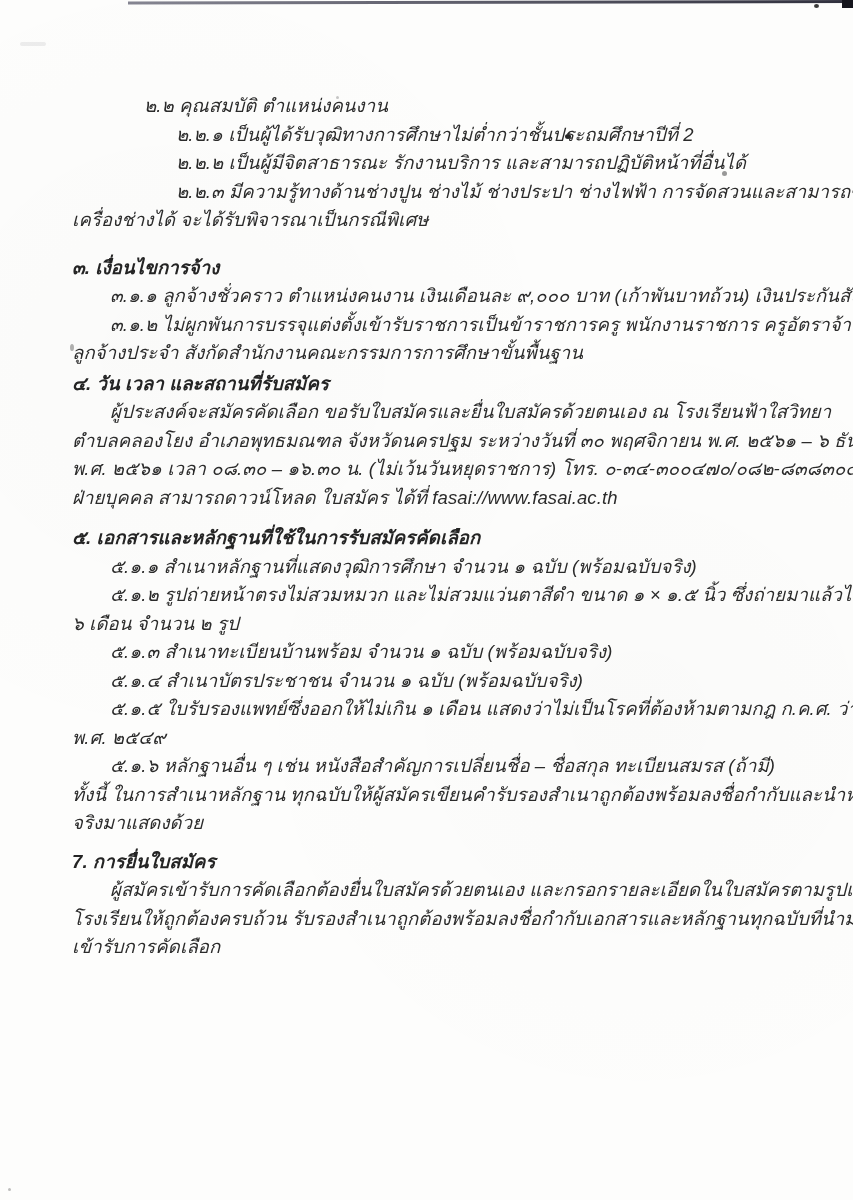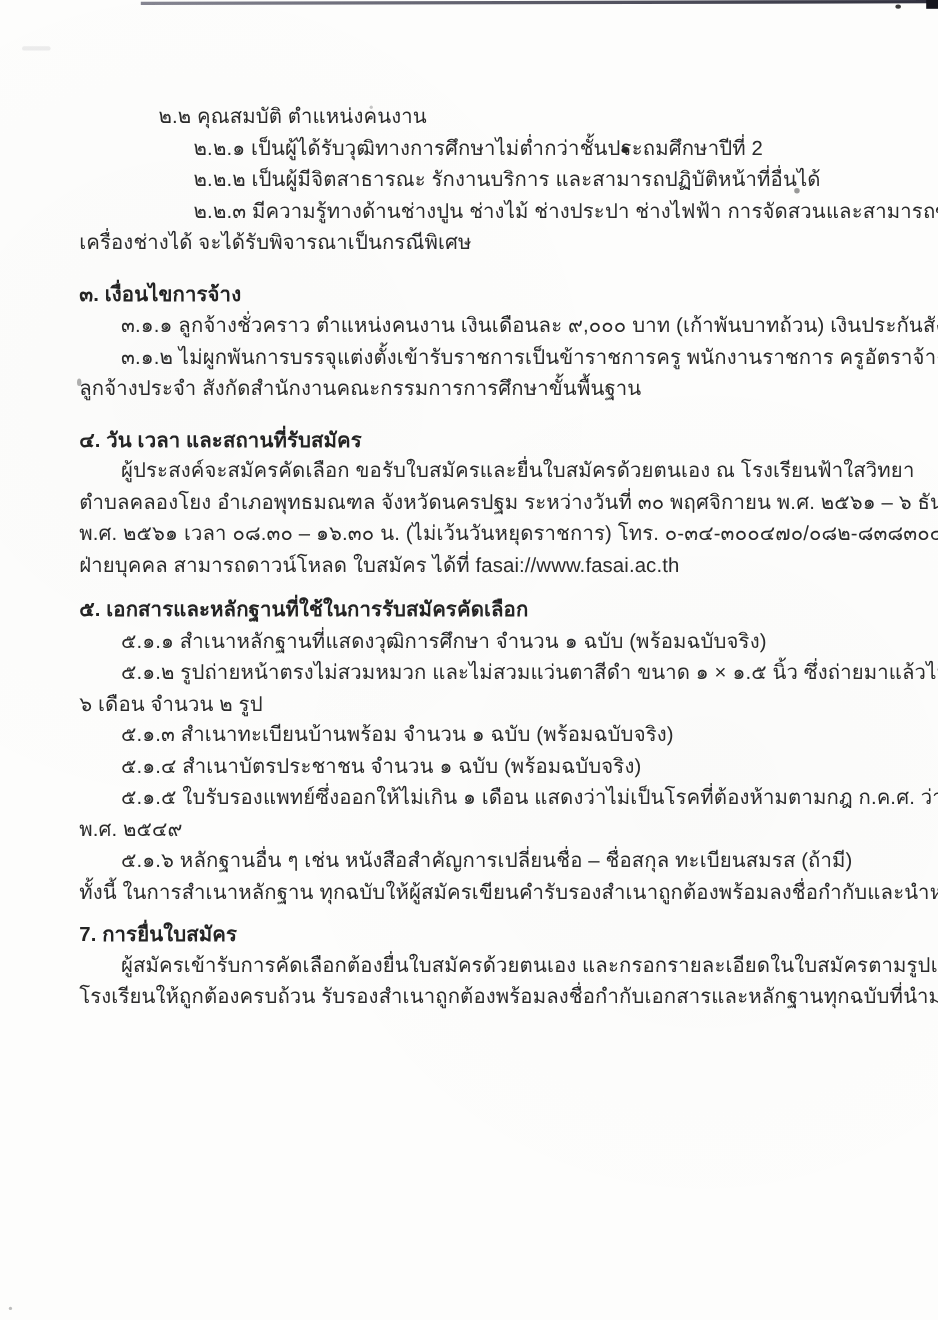--- a/index.html
+++ b/index.html
@@ -14,20 +14,21 @@
     overflow: hidden;
     font-family: "Liberation Sans", "DejaVu Sans", sans-serif;
   }
   .page {
     position: absolute;
     inset: 0;
     background:
       radial-gradient(circle at 20% 30%, rgba(0,0,0,0.012), transparent 40%),
       radial-gradient(circle at 75% 60%, rgba(0,0,0,0.012), transparent 45%),
       #fdfdfc;
+    font-style: italic;
   }
   
   .scan-top-line {
     position: absolute;
     top: 0;
     left: 128px;
     right: 0;
     height: 3px;
     background: linear-gradient(to right, rgba(35,35,58,0.55), rgba(25,25,40,0.9));
     transform: rotate(-0.12deg);
@@ -61,21 +62,21 @@
     font-size: 18.5px;
     line-height: 28.5px;
     letter-spacing: 0.1px;
   }
   .ln { white-space: nowrap; }
   .ind1 { padding-left: 38px; }
   .ind2 { padding-left: 72px; }
   .ind3 { padding-left: 104px; }
   .heading { font-weight: 700; color: #242424; }
   .sec-3 { margin-top: 19px; }
-  .sec-4 { margin-top: 18px; }
+  .sec-4 { margin-top: 2px; }
   .sec-5 { margin-top: 12px; }
   .sec-6 { margin-top: 10px; }
 </style>
 </head>
 <body>
 
 <div class="page">
 
   <div class="scan-top-line"></div>
   <div class="scan-corner-mark"></div>
@@ -117,22 +118,24 @@
       <div class="ln heading">๕. เอกสารและหลักฐานที่ใช้ในการรับสมัครคัดเลือก</div>
       <div class="ln ind1">๕.๑.๑ สำเนาหลักฐานที่แสดงวุฒิการศึกษา  จำนวน  ๑  ฉบับ (พร้อมฉบับจริง)</div>
       <div class="ln ind1">๕.๑.๒ รูปถ่ายหน้าตรงไม่สวมหมวก และไม่สวมแว่นตาสีดำ ขนาด ๑ × ๑.๕  นิ้ว  ซึ่งถ่ายมาแล้วไม่เกิน</div>
       <div class="ln">๖  เดือน  จำนวน  ๒  รูป</div>
       <div class="ln ind1">๕.๑.๓ สำเนาทะเบียนบ้านพร้อม  จำนวน  ๑  ฉบับ (พร้อมฉบับจริง)</div>
       <div class="ln ind1">๕.๑.๔ สำเนาบัตรประชาชน  จำนวน  ๑  ฉบับ (พร้อมฉบับจริง)</div>
       <div class="ln ind1">๕.๑.๕ ใบรับรองแพทย์ซึ่งออกให้ไม่เกิน ๑ เดือน แสดงว่าไม่เป็นโรคที่ต้องห้ามตามกฎ ก.ค.ศ. ว่าด้วยโรค</div>
       <div class="ln">พ.ศ. ๒๕๔๙</div>
       <div class="ln ind1">๕.๑.๖ หลักฐานอื่น ๆ เช่น หนังสือสำคัญการเปลี่ยนชื่อ – ชื่อสกุล ทะเบียนสมรส (ถ้ามี)</div>
       <div class="ln">ทั้งนี้ ในการสำเนาหลักฐาน ทุกฉบับให้ผู้สมัครเขียนคำรับรองสำเนาถูกต้องพร้อมลงชื่อกำกับและนำหลักฐานฉบับ</div>
+      <div class="ln">จริงมาแสดงด้วย</div>
     </div>
 
     <div class="section sec-6">
       <div class="ln heading">7. การยื่นใบสมัคร</div>
       <div class="ln ind1">ผู้สมัครเข้ารับการคัดเลือกต้องยื่นใบสมัครด้วยตนเอง และกรอกรายละเอียดในใบสมัครตามรูปแบบของ</div>
       <div class="ln">โรงเรียนให้ถูกต้องครบถ้วน รับรองสำเนาถูกต้องพร้อมลงชื่อกำกับเอกสารและหลักฐานทุกฉบับที่นำมายื่นสมัคร</div>
+      <div class="ln">เข้ารับการคัดเลือก</div>
     </div>
 
   </div>
 </div>
 
 </body></html>

